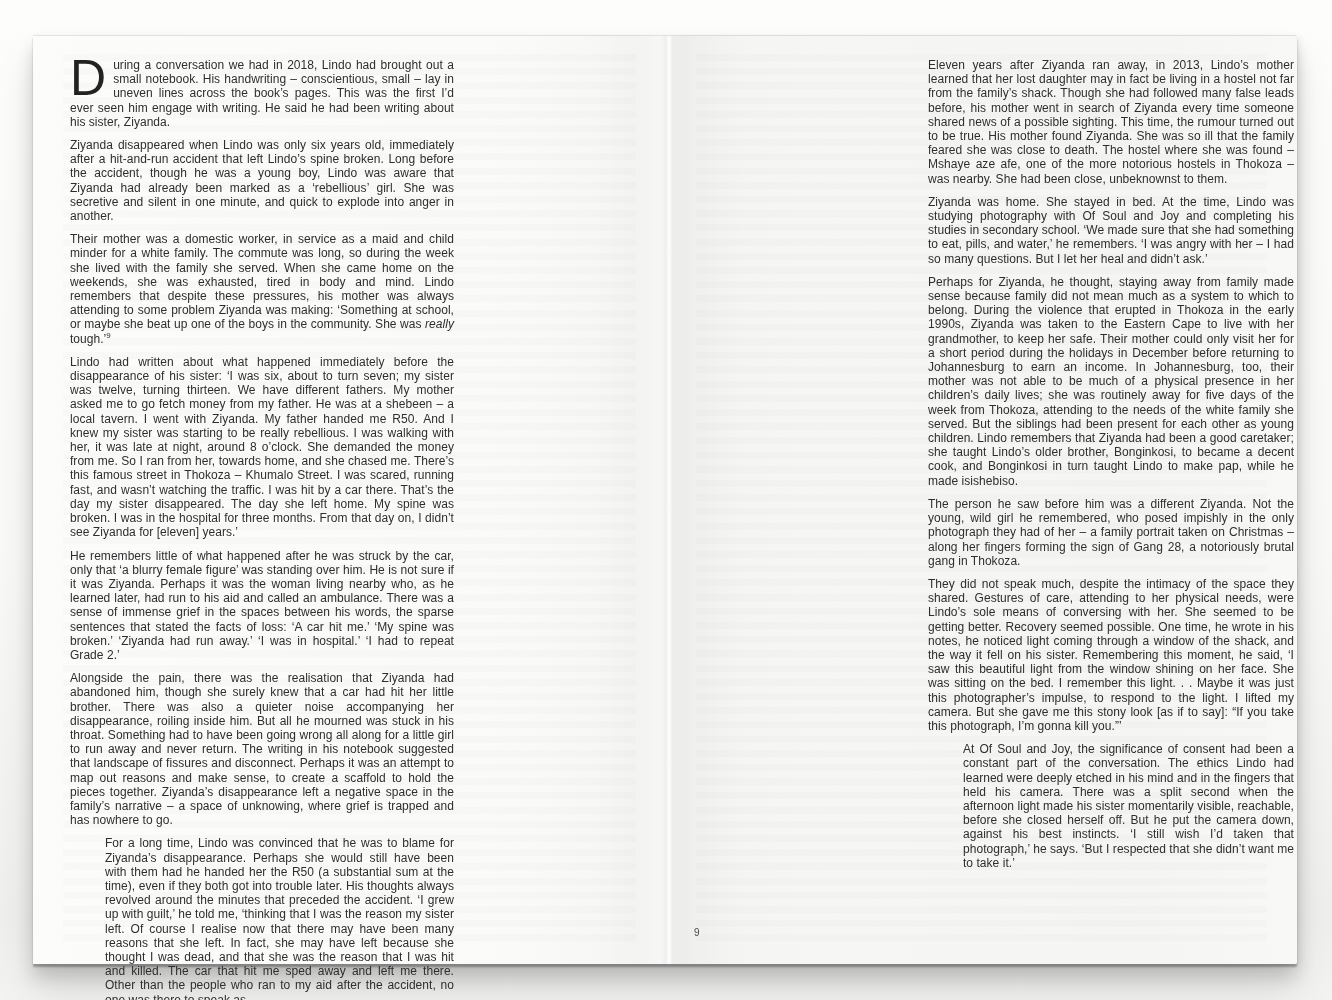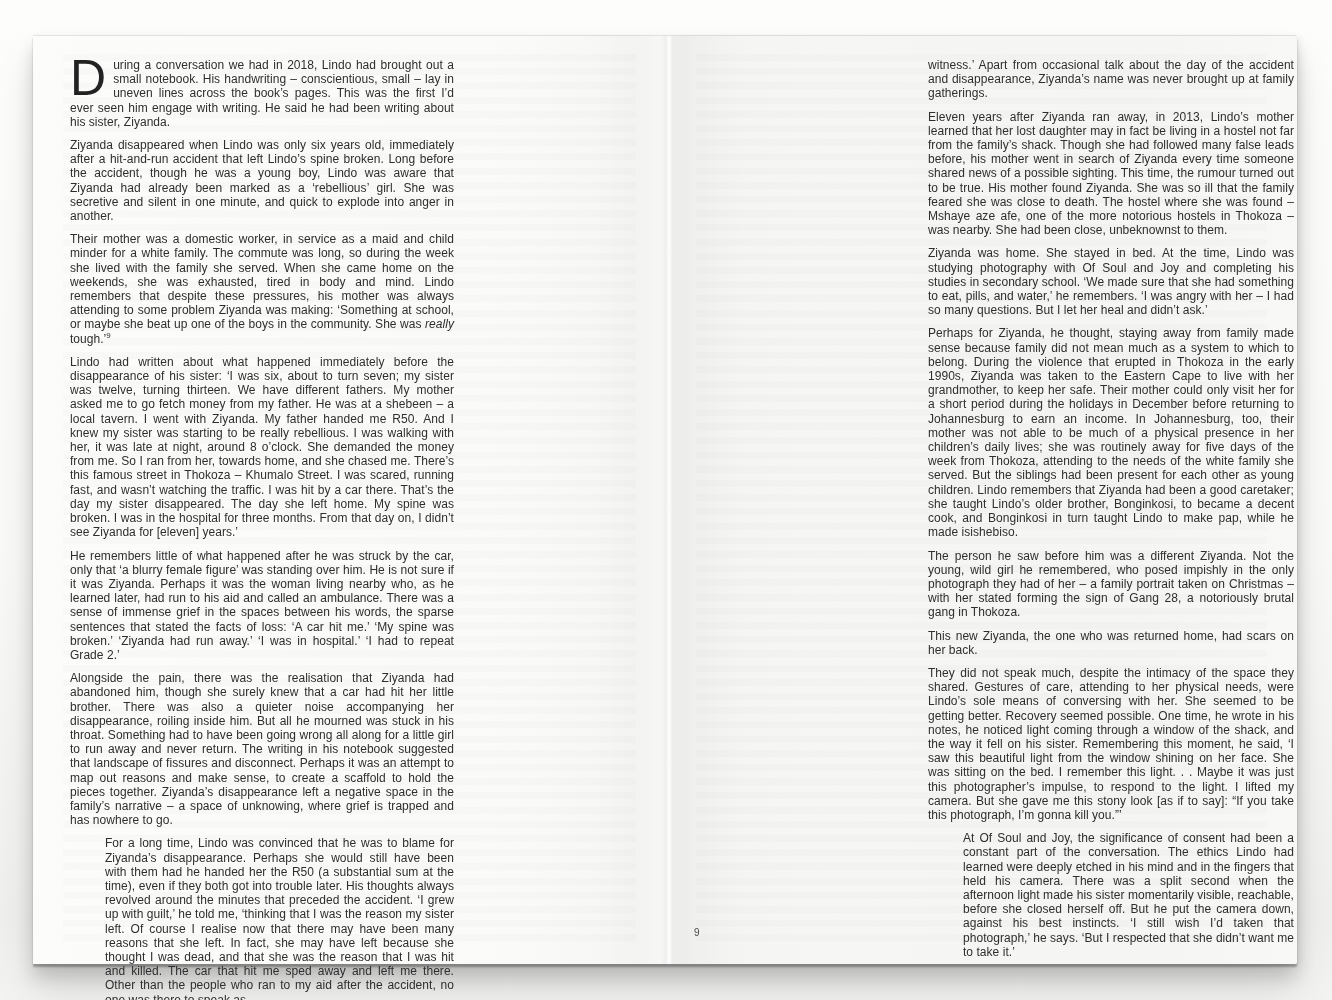--- a/index.html
+++ b/index.html
@@ -77,25 +77,23 @@
         <p class="para"><span>Their mother was a domestic worker, in service as a maid and child minder for a white family. The commute was long, so during the week she lived with the family she served. When she came home on the weekends, she was exhausted, tired in body and mind. Lindo remembers that despite these pressures, his mother was always attending to some problem Ziyanda was making: ‘Something at school, or maybe she beat up one of the boys in the community. She was </span><em>really</em><span> tough.’</span><sup>9</sup></p>
         <p class="para"><span>Lindo had written about what happened immediately before the disappearance of his sister: ‘I was six, about to turn seven; my sister was twelve, turning thirteen. We have different fathers. My mother asked me to go fetch money from my father. He was at a shebeen – a local tavern. I went with Ziyanda. My father handed me R50. And I knew my sister was starting to be really rebellious. I was walking with her, it was late at night, around 8 o’clock. She demanded the money from me. So I ran from her, towards home, and she chased me. There’s this famous street in Thokoza – Khumalo Street. I was scared, running fast, and wasn’t watching the traffic. I was hit by a car there. That’s the day my sister disappeared. The day she left home. My spine was broken. I was in the hospital for three months. From that day on, I didn’t see Ziyanda for [eleven] years.’</span></p>
         <p class="para"><span>He remembers little of what happened after he was struck by the car, only that ‘a blurry female figure’ was standing over him. He is not sure if it was Ziyanda. Perhaps it was the woman living nearby who, as he learned later, had run to his aid and called an ambulance. There was a sense of immense grief in the spaces between his words, the sparse sentences that stated the facts of loss: ‘A car hit me.’ ‘My spine was broken.’ ‘Ziyanda had run away.’ ‘I was in hospital.’ ‘I had to repeat Grade 2.’</span></p>
         <p class="para"><span>Alongside the pain, there was the realisation that Ziyanda had abandoned him, though she surely knew that a car had hit her little brother. There was also a quieter noise accompanying her disappearance, roiling inside him. But all he mourned was stuck in his throat. Something had to have been going wrong all along for a little girl to run away and never return. The writing in his notebook suggested that landscape of fissures and disconnect. Perhaps it was an attempt to map out reasons and make sense, to create a scaffold to hold the pieces together. Ziyanda’s disappearance left a negative space in the family’s narrative – a space of unknowing, where grief is trapped and has nowhere to go.</span></p>
         <p class="para"><span>For a long time, Lindo was convinced that he was to blame for Ziyanda’s disappearance. Perhaps she would still have been with them had he handed her the R50 (a substantial sum at the time), even if they both got into trouble later. His thoughts always revolved around the minutes that preceded the accident. ‘I grew up with guilt,’ he told me, ‘thinking that I was the reason my sister left. Of course I realise now that there may have been many reasons that she left. In fact, she may have left because she thought I was dead, and that she was the reason that I was hit and killed. The car that hit me sped away and left me there. Other than the people who ran to my aid after the accident, no one was there to speak as</span></p>
       </div>
   </div>
   <div class="page page-right">
     <div class="showthrough"></div>
     <div class="col col-right">
-        <p class="para"><span>witness.’ Apart from occasional talk about the day of the accident and disappearance, Ziyanda’s name was never brought up at family gatherings.</span></p>
         <p class="para"><span>Eleven years after Ziyanda ran away, in 2013, Lindo’s mother learned that her lost daughter may in fact be living in a hostel not far from the family’s shack. Though she had followed many false leads before, his mother went in search of Ziyanda every time someone shared news of a possible sighting. This time, the rumour turned out to be true. His mother found Ziyanda. She was so ill that the family feared she was close to death. The hostel where she was found – Mshaye aze afe, one of the more notorious hostels in Thokoza – was nearby. She had been close, unbeknownst to them.</span></p>
         <p class="para"><span>Ziyanda was home. She stayed in bed. At the time, Lindo was studying photography with Of Soul and Joy and completing his studies in secondary school. ‘We made sure that she had something to eat, pills, and water,’ he remembers. ‘I was angry with her – I had so many questions. But I let her heal and didn’t ask.’</span></p>
         <p class="para"><span>Perhaps for Ziyanda, he thought, staying away from family made sense because family did not mean much as a system to which to belong. During the violence that erupted in Thokoza in the early 1990s, Ziyanda was taken to the Eastern Cape to live with her grandmother, to keep her safe. Their mother could only visit her for a short period during the holidays in December before returning to Johannesburg to earn an income. In Johannesburg, too, their mother was not able to be much of a physical presence in her children’s daily lives; she was routinely away for five days of the week from Thokoza, attending to the needs of the white family she served. But the siblings had been present for each other as young children. Lindo remembers that Ziyanda had been a good caretaker; she taught Lindo’s older brother, Bonginkosi, to became a decent cook, and Bonginkosi in turn taught Lindo to make pap, while he made isishebiso.</span></p>
-        <p class="para"><span>The person he saw before him was a different Ziyanda. Not the young, wild girl he remembered, who posed impishly in the only photograph they had of her – a family portrait taken on Christmas – with her stated forming the sign of Gang 28, a notoriously brutal gang in Thokoza.</span></p>
-        <p class="para"><span>This new Ziyanda, the one who was returned home, had scars on her back.</span></p>
+        <p class="para"><span>The person he saw before him was a different Ziyanda. Not the young, wild girl he remembered, who posed impishly in the only photograph they had of her – a family portrait taken on Christmas – along her fingers forming the sign of Gang 28, a notoriously brutal gang in Thokoza.</span></p>
         <p class="para"><span>They did not speak much, despite the intimacy of the space they shared. Gestures of care, attending to her physical needs, were Lindo’s sole means of conversing with her. She seemed to be getting better. Recovery seemed possible. One time, he wrote in his notes, he noticed light coming through a window of the shack, and the way it fell on his sister. Remembering this moment, he said, ‘I saw this beautiful light from the window shining on her face. She was sitting on the bed. I remember this light. . . Maybe it was just this photographer’s impulse, to respond to the light. I lifted my camera. But she gave me this stony look [as if to say]: “If you take this photograph, I’m gonna kill you.”’</span></p>
         <p class="para"><span>At Of Soul and Joy, the significance of consent had been a constant part of the conversation. The ethics Lindo had learned were deeply etched in his mind and in the fingers that held his camera. There was a split second when the afternoon light made his sister momentarily visible, reachable, before she closed herself off. But he put the camera down, against his best instincts. ‘I still wish I’d taken that photograph,’ he says. ‘But I respected that she didn’t want me to take it.’</span></p>
       </div>
   </div>
   <div class="gutter"></div>
   <div class="folio">9</div>
 </div>
 
 </body></html>

